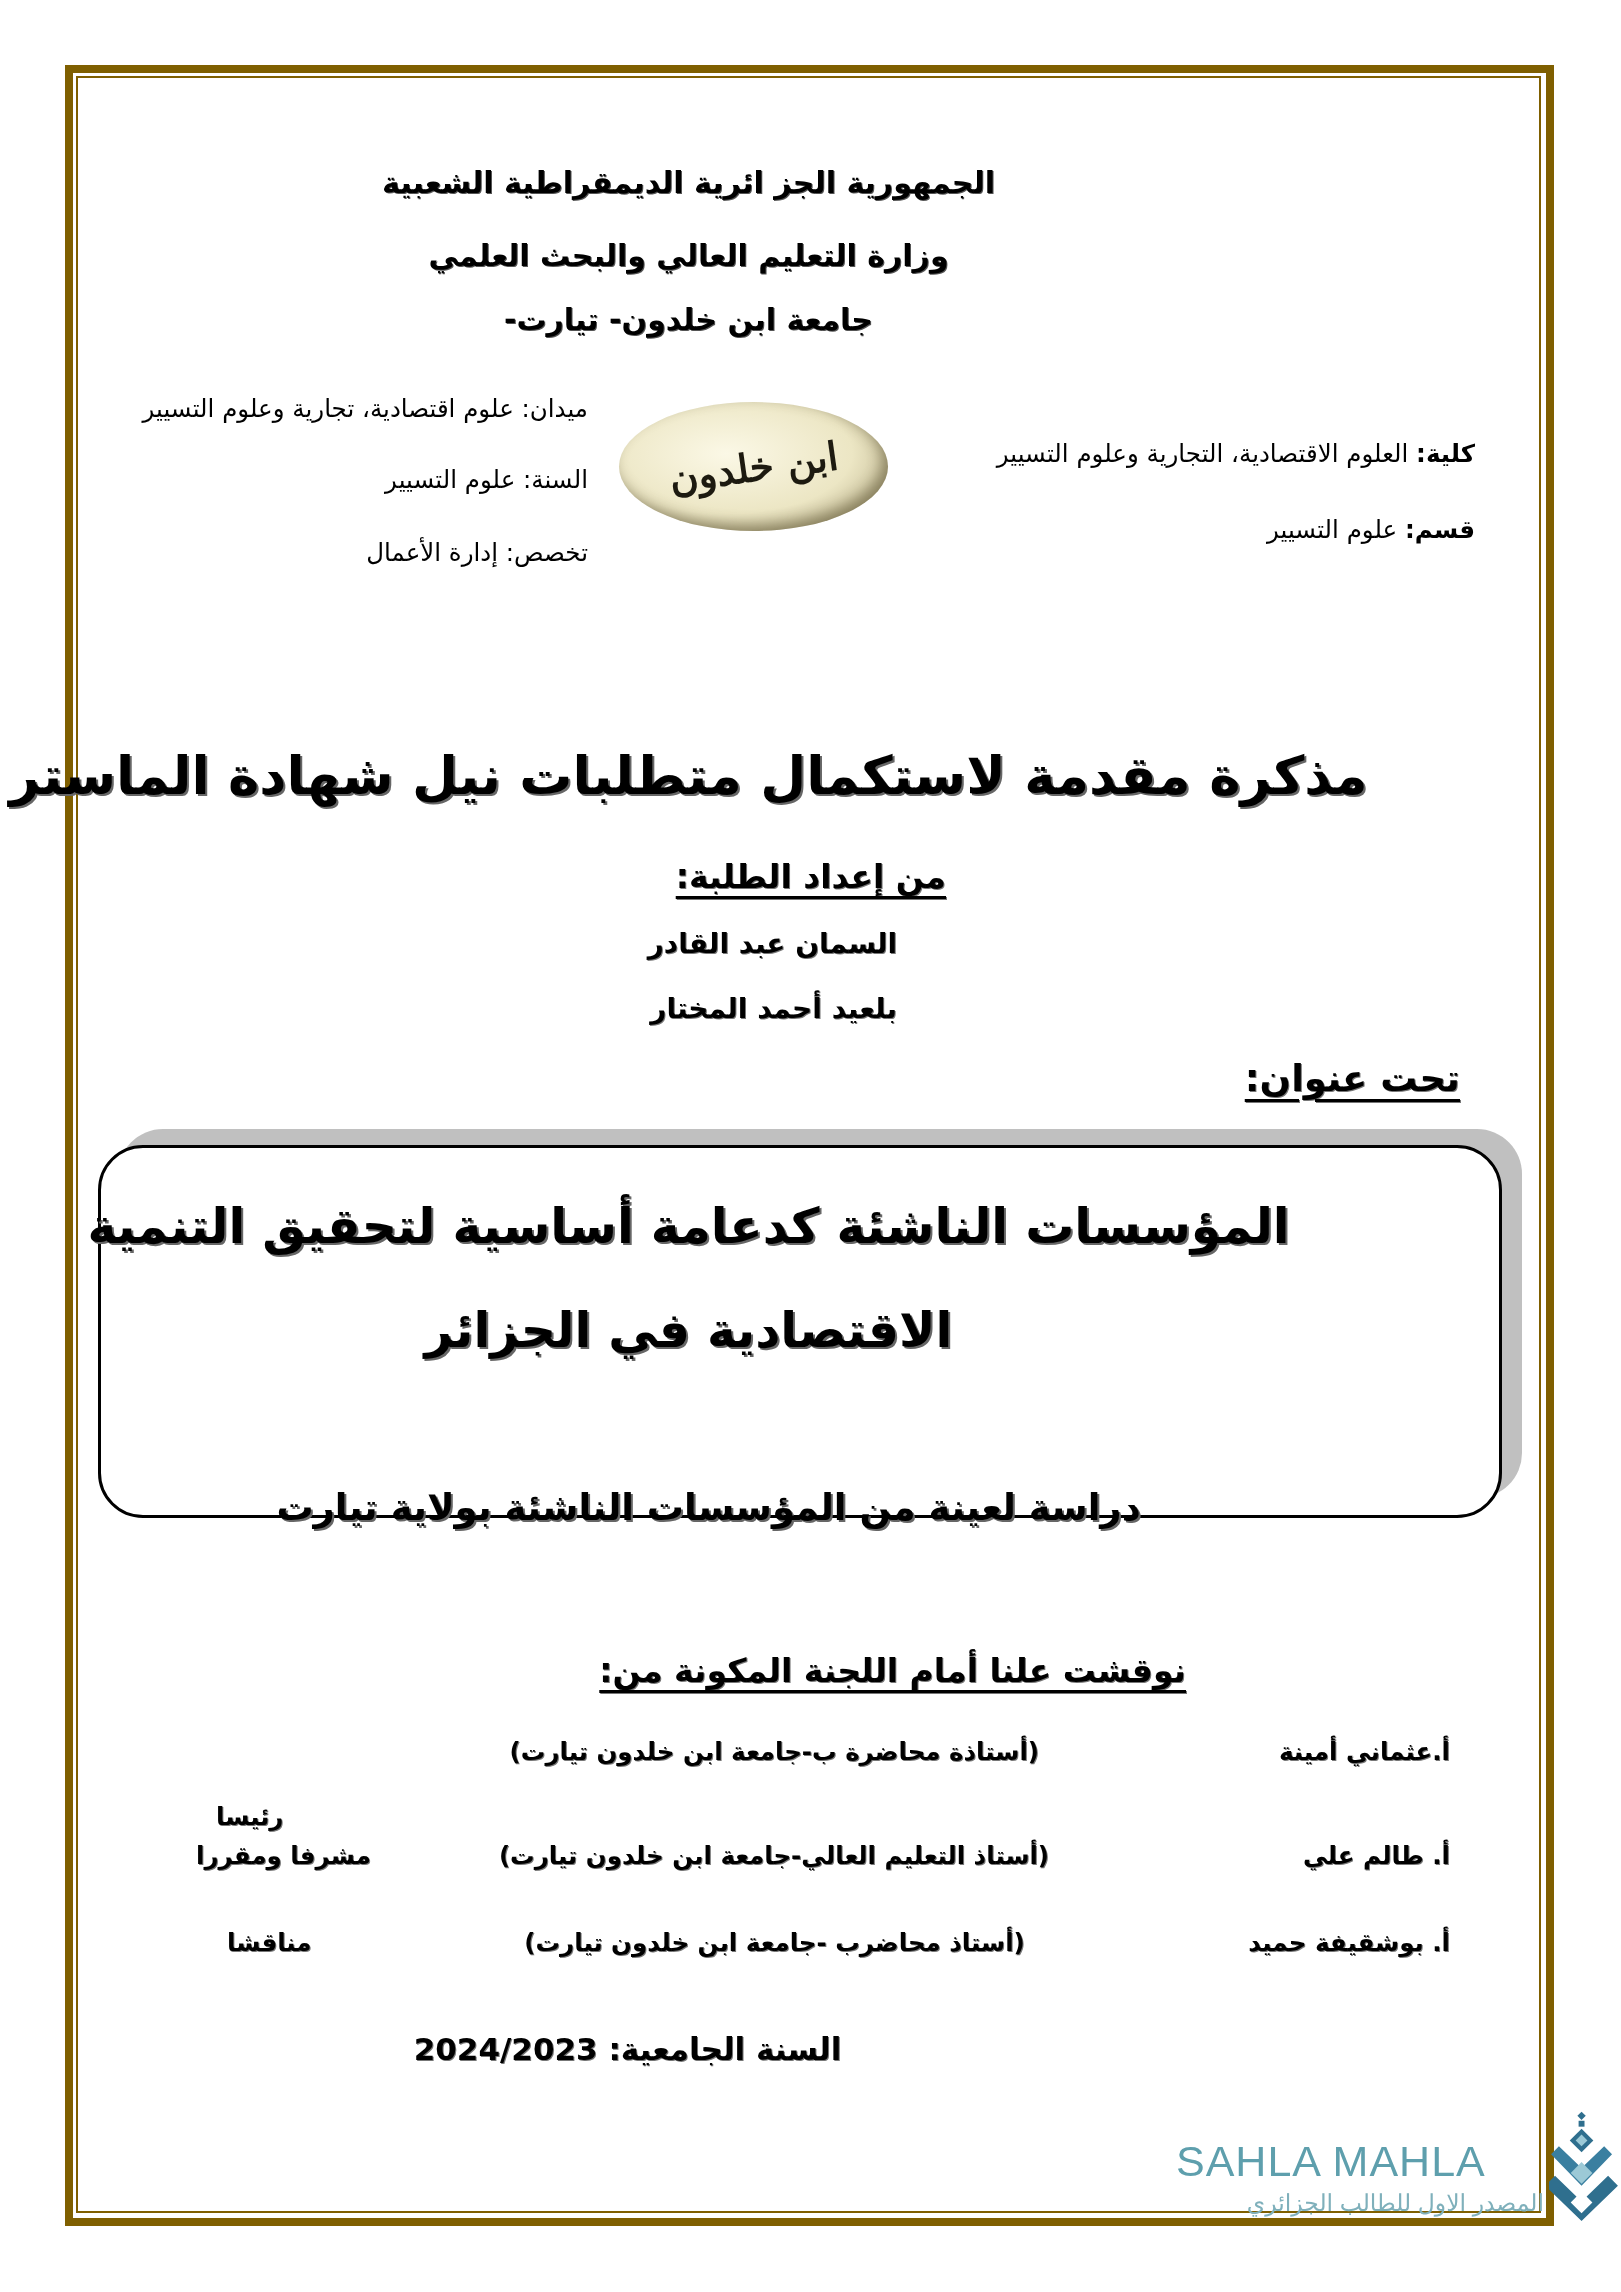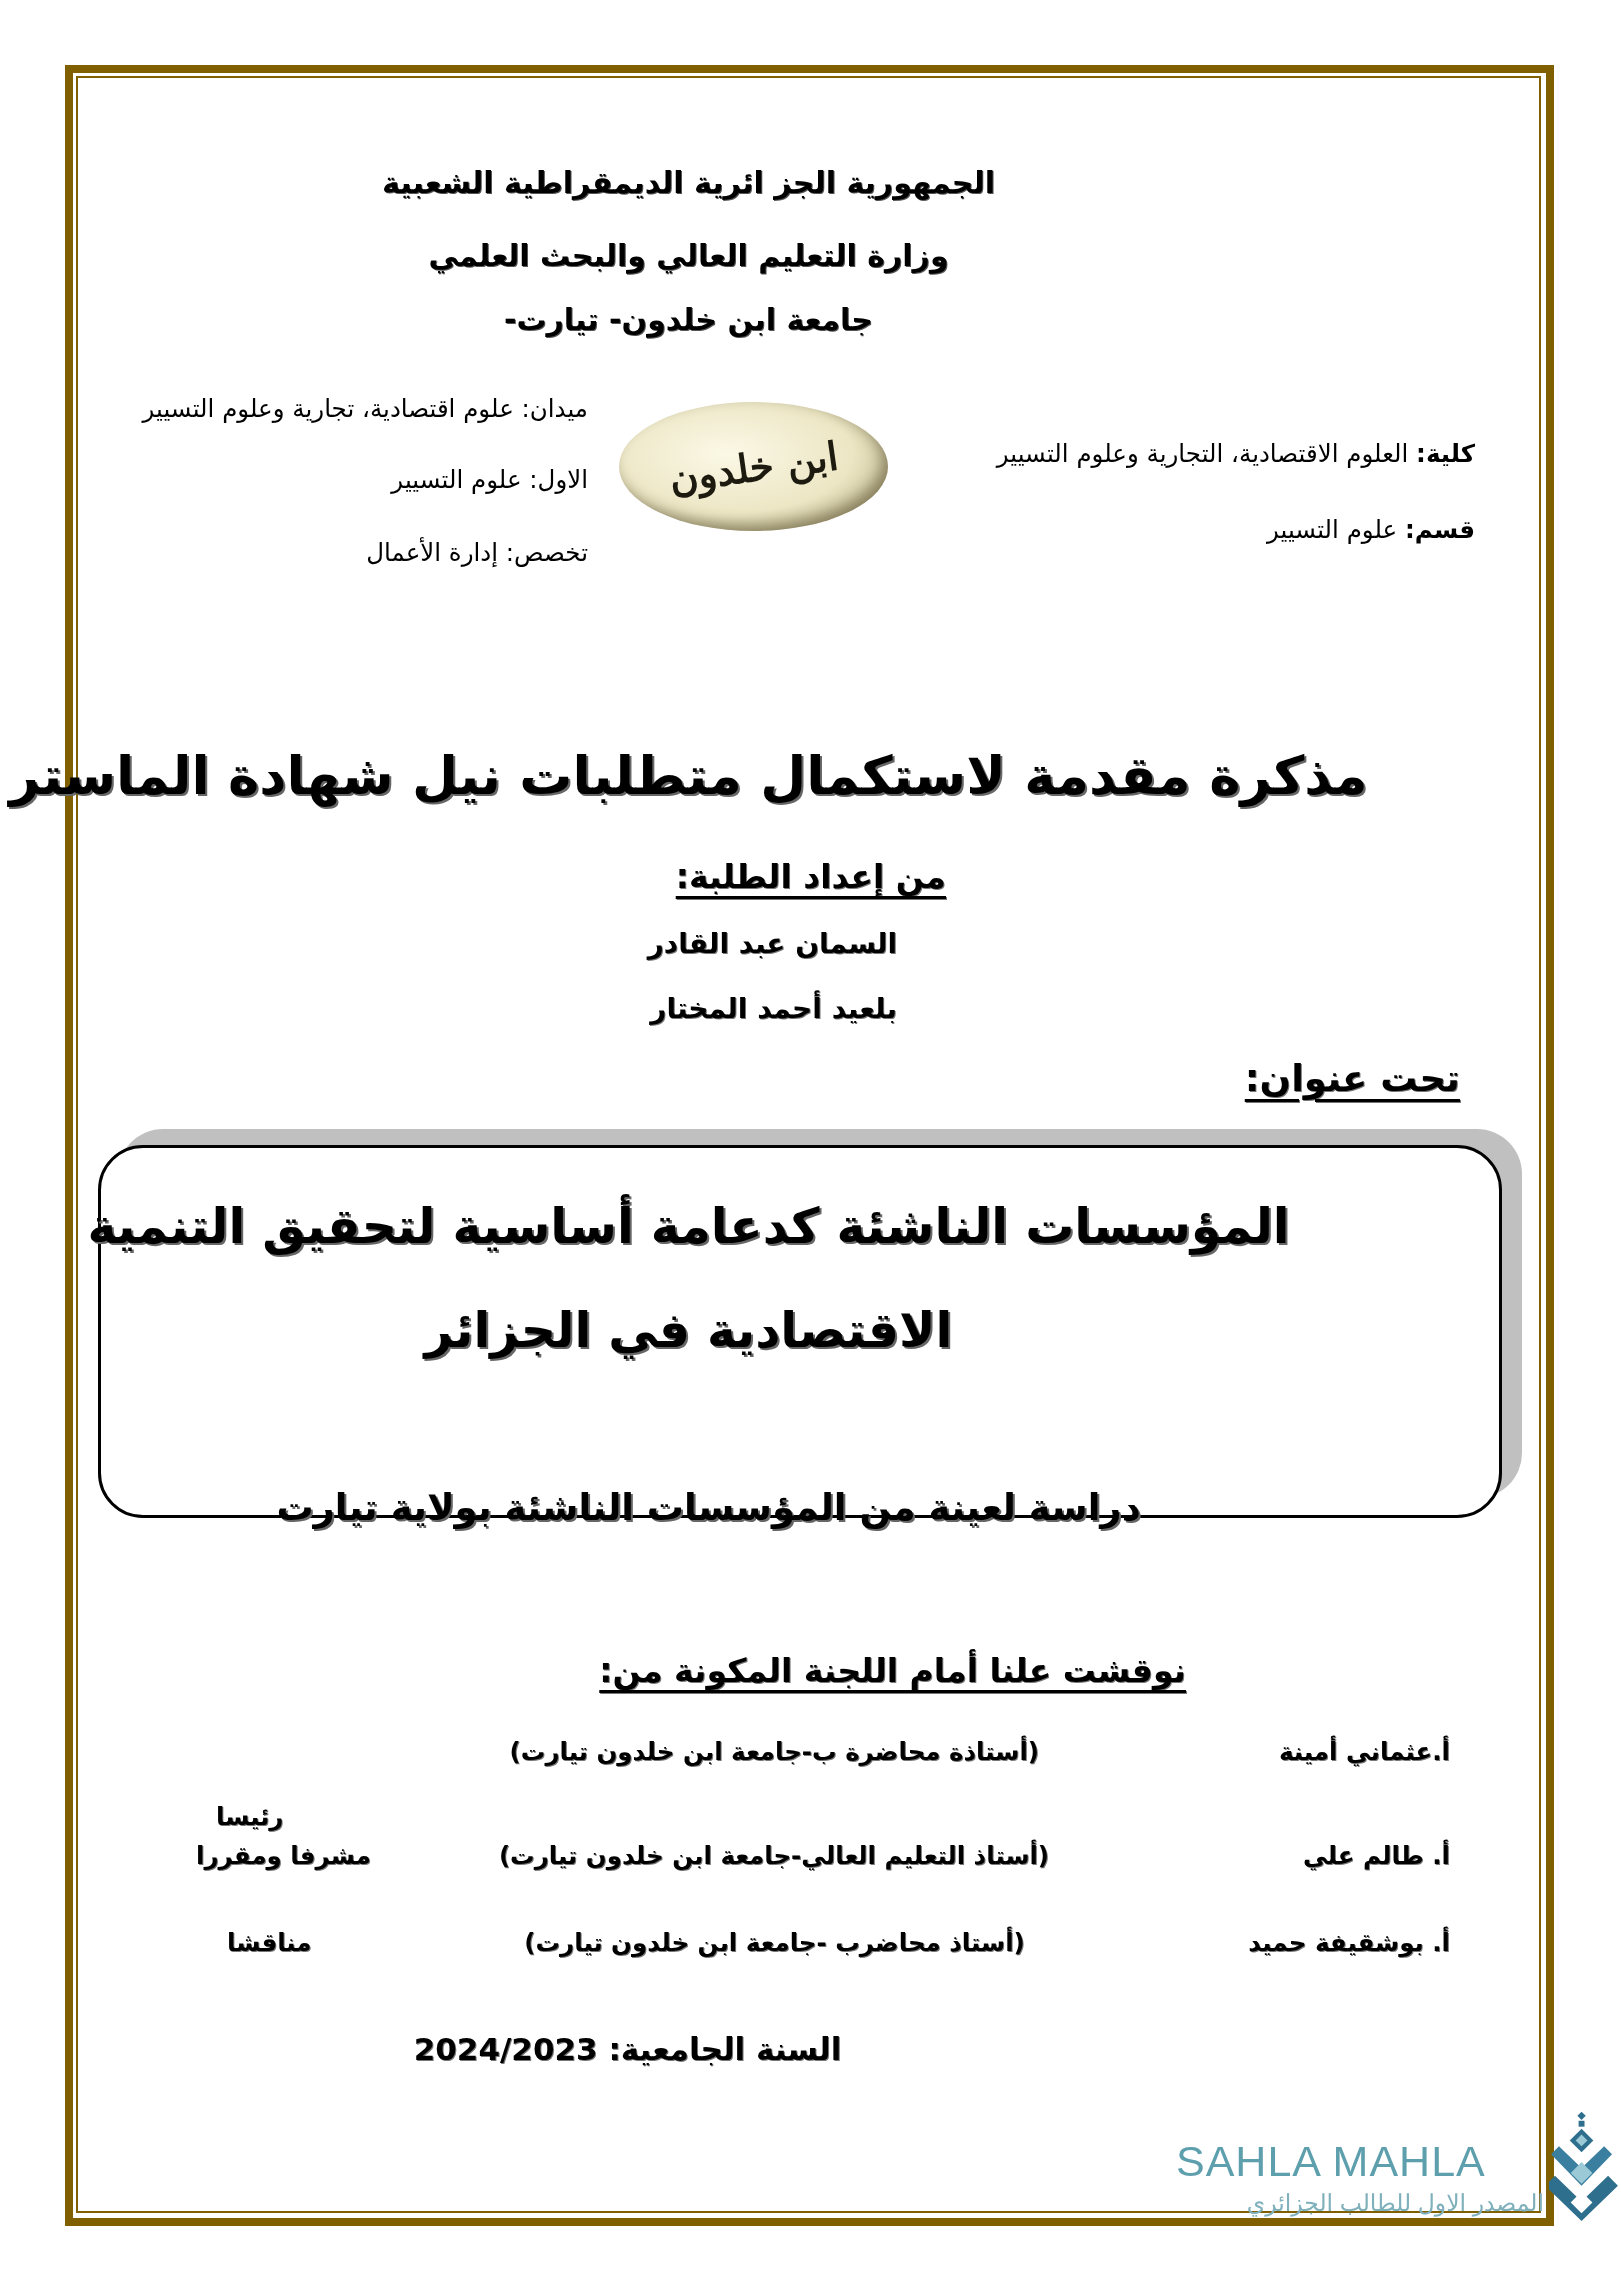--- a/index.html
+++ b/index.html
@@ -59,21 +59,21 @@
 
 <div class="abs center-line rtl hdr" style="top:165px;">الجمهورية الجز ائرية الديمقراطية الشعبية</div>
 <div class="abs center-line rtl hdr" style="top:238px;">وزارة التعليم العالي والبحث العلمي</div>
 <div class="abs center-line rtl hdr" style="top:302px;">جامعة ابن خلدون- تيارت-</div>
 
 <div class="abs rtl side" style="right:1033px; top:394px;">
   <span>ميدان:</span>
   <span>علوم اقتصادية، تجارية وعلوم التسيير</span>
 </div>
 <div class="abs rtl side" style="right:1033px; top:465px;">
-  <span>الاول:</span>
+  <span>السنة:</span>
   <span>علوم التسيير</span>
 </div>
 <div class="abs rtl side" style="right:1033px; top:538px;">
   <span>تخصص:</span>
   <span>إدارة الأعمال</span>
 </div>
 
 <div class="abs logo">
   <div class="logo-text rtl">ابن خلدون</div>
 </div>

